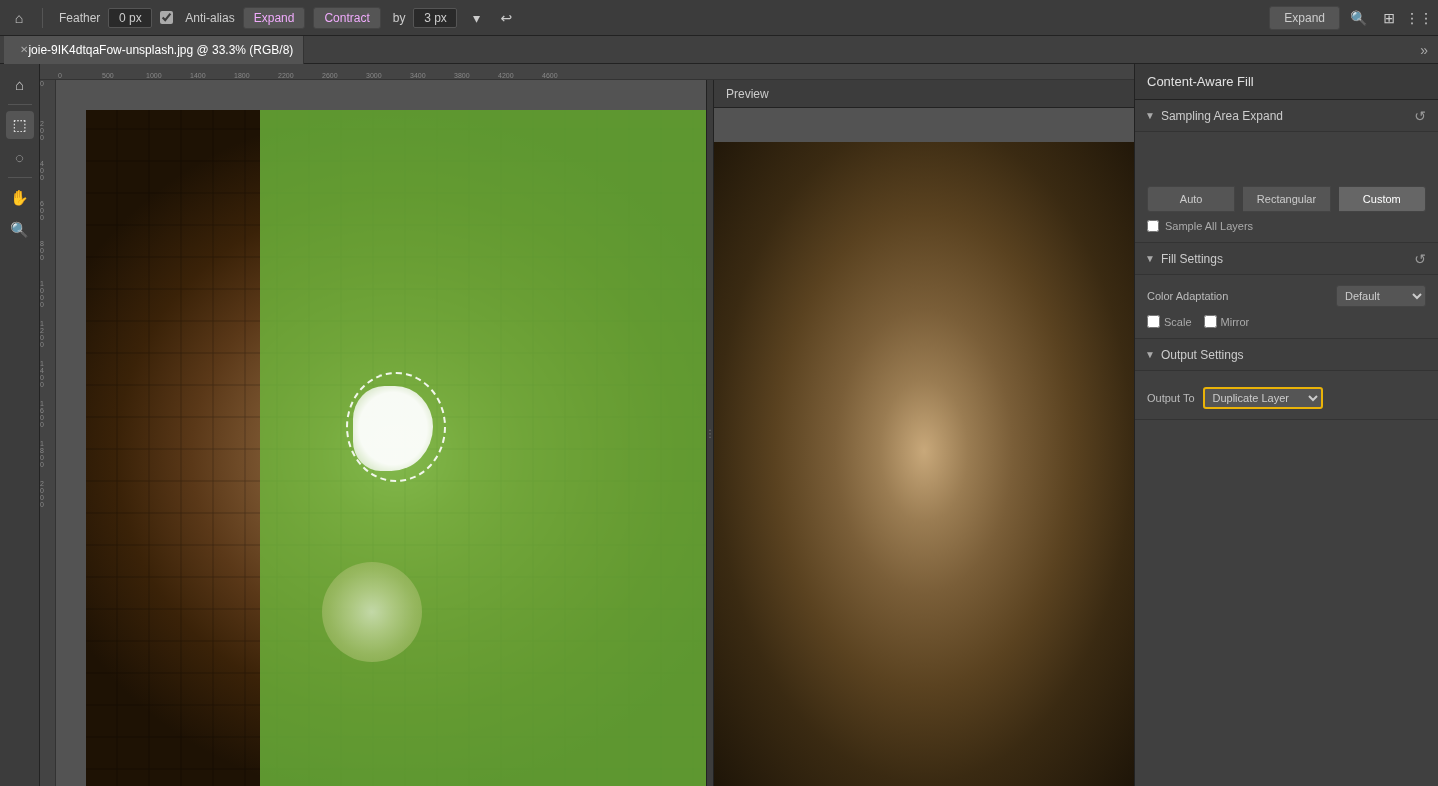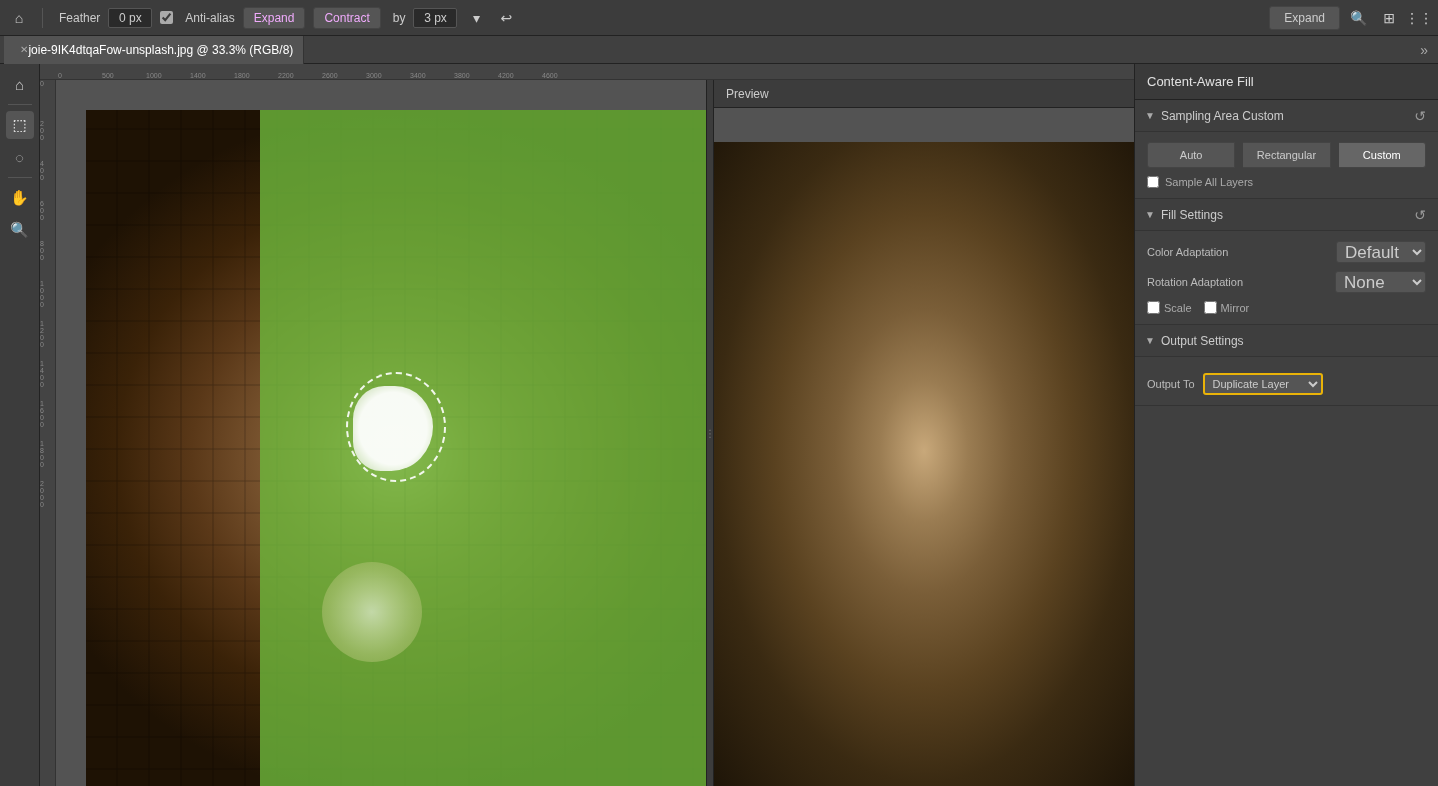--- a/index.html
+++ b/index.html
@@ -264,20 +264,21 @@
     .section-content {
       padding: 10px 12px;
       border-bottom: 1px solid #333;
     }
 
     
     .btn-group {
       display: flex;
       width: 100%;
       gap: 8px;
+      margin-top: 44px;
     }
     .btn-group-item {
       flex: 1;
       height: 26px;
       background: #555;
       border: 1px solid #444;
       color: #ccc;
       font-size: 11px;
       cursor: pointer;
       display: flex;
@@ -317,21 +318,21 @@
     .form-label {
       font-size: 11px;
       color: #bbb;
       flex: 1;
     }
     .form-select {
       height: 22px;
       background: #555;
       border: 1px solid #444;
       color: #ccc;
-      font-size: 17px;
+      font-size: 11px;
       padding: 0 4px;
       border-radius: 3px;
       min-width: 90px;
     }
 
     
     .scale-mirror-row {
       display: flex;
       align-items: center;
       gap: 12px;
@@ -611,21 +612,21 @@
   </div>
 
   <div class="right-panel">
     <div class="right-panel-header">
       <span>Content-Aware Fill</span>
     </div>
 
 
     <div class="section-header">
       <span class="section-chevron open">▼</span>
-      <span class="section-title">Sampling Area Custom</span>
+      <span class="section-title">Sampling Area Expand</span>
       <span class="section-reset">↺</span>
     </div>
     <div class="section-content">
 
       <div class="btn-group">
         <button class="btn-group-item">Auto</button>
         <button class="btn-group-item">Rectangular</button>
         <button class="btn-group-item active">Custom</button>
       </div>
 
@@ -644,30 +645,20 @@
 
       <div class="form-row">
         <span class="form-label">Color Adaptation</span>
         <select class="form-select">
           <option>Default</option>
           <option>None</option>
           <option>High</option>
         </select>
       </div>
 
-      <div class="form-row">
-        <span class="form-label">Rotation Adaptation</span>
-        <select class="form-select">
-          <option>None</option>
-          <option>Low</option>
-          <option>Medium</option>
-          <option>High</option>
-          <option>Full</option>
-        </select>
-      </div>
 
       <div class="scale-mirror-row">
         <div class="scale-mirror-item">
           <input type="checkbox" style="">
           <span class="checkbox-label">Scale</span>
         </div>
         <div class="scale-mirror-item">
           <input type="checkbox" style="">
           <span class="checkbox-label">Mirror</span>
         </div>

